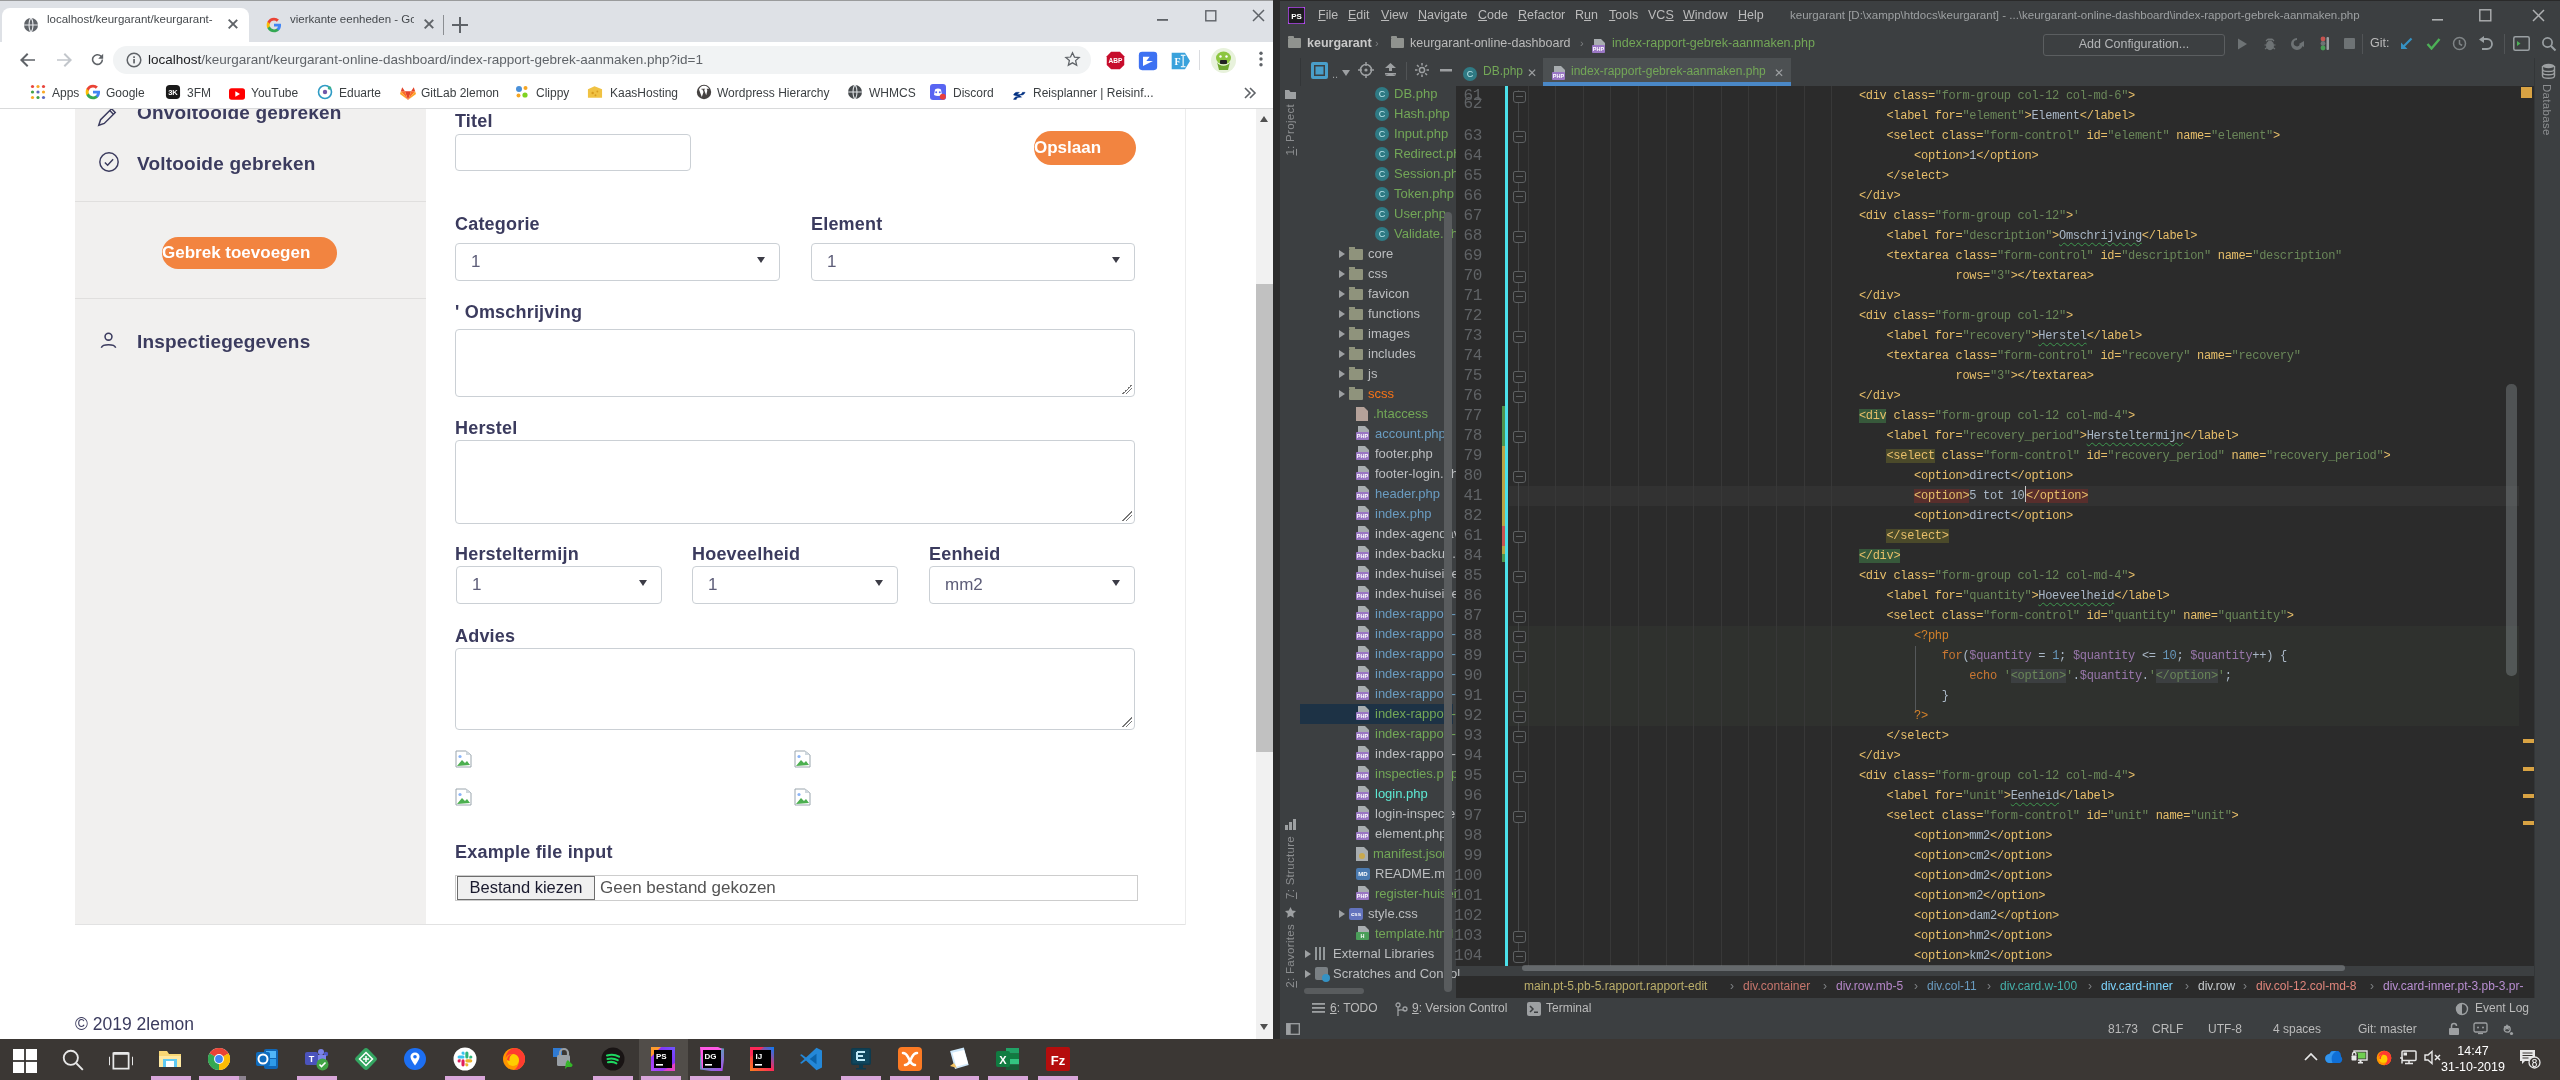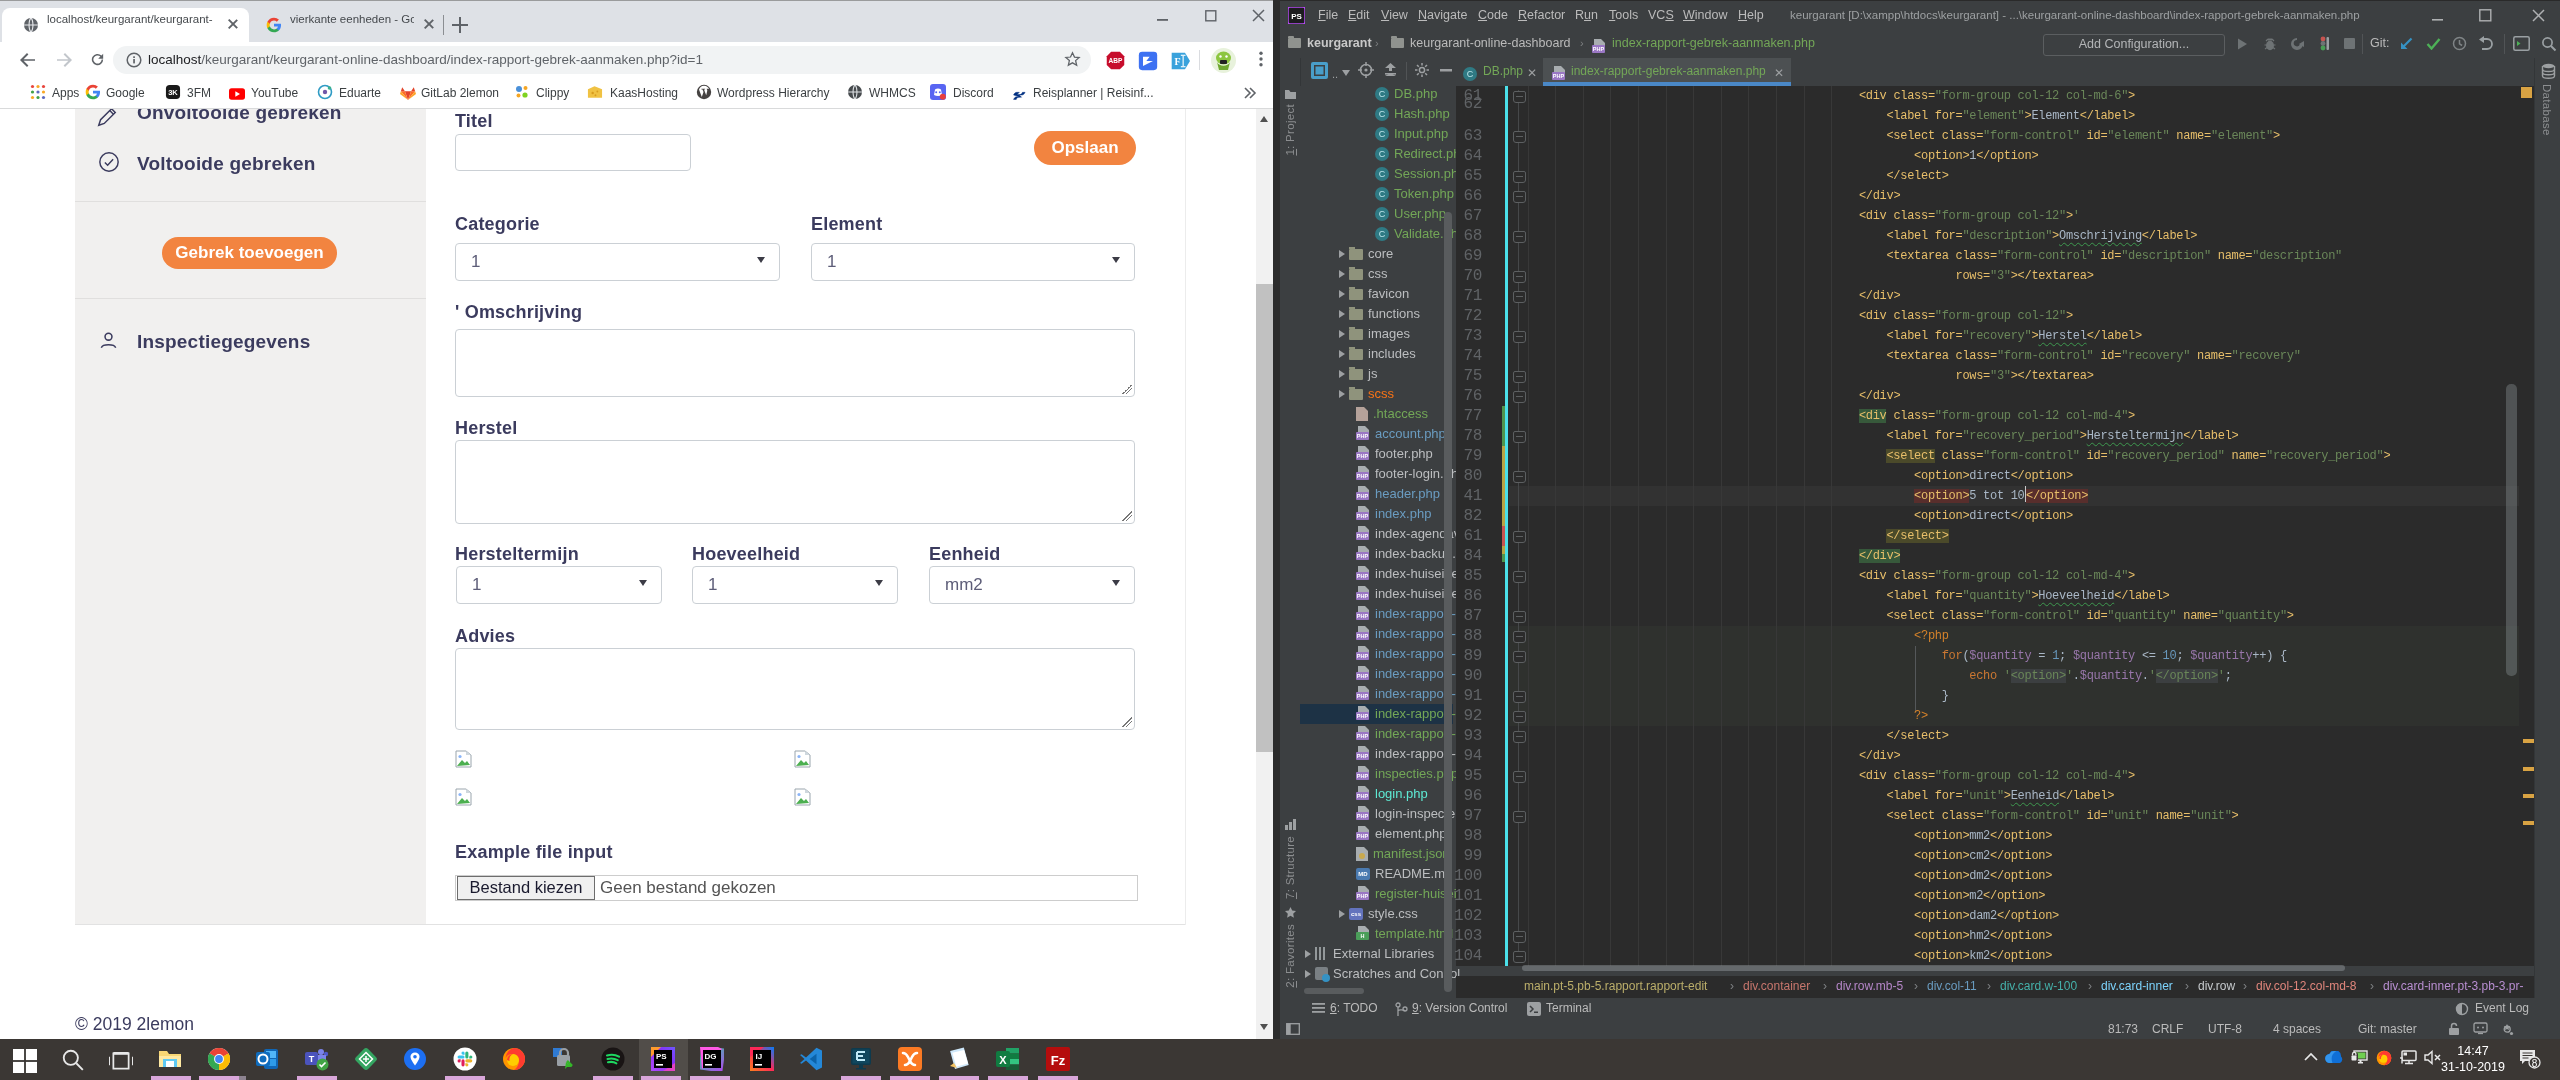--- a/index.html
+++ b/index.html
@@ -24,21 +24,21 @@
 #bookbar{position:absolute;left:0;top:78px;width:1274px;height:30px;background:#fff;border-bottom:1px solid #d9dadb}
 .bk{position:absolute;top:86px;font-size:12px;color:#3c4043;white-space:nowrap}
 .bkic{position:absolute;top:84px;width:16px;height:16px}
 
 #pagewrap{position:absolute;left:0;top:109px;width:1256px;height:930px;background:#fff;overflow:hidden}
 #sidebar{position:absolute;left:75px;top:0;width:351px;height:816px;background:#f1f0ef}
 #cardmain{position:absolute;left:426px;top:0;width:759px;height:816px;background:#fff;border-right:1px solid #ececec}
 #cardbot{position:absolute;left:75px;top:815px;width:1110px;height:1px;background:#e2e2e2}
 .sbitem{position:absolute;font-size:19px;font-weight:700;color:#3b3b5e;letter-spacing:.2px}
 .sbdiv{position:absolute;left:75px;width:351px;height:1px;background:#e0dfde}
-.obtn{position:absolute;background:#f28440;color:#fff;text-align:center;font-weight:700}
+.obtn{position:absolute;background:#f28440;color:#fff;text-align:left;font-weight:700}
 .flabel{position:absolute;font-size:18px;font-weight:700;color:#3b3b5e;letter-spacing:.2px}
 .finput{position:absolute;border:1px solid #cbd0d5;border-radius:4px;background:#fff}
 .fsel{position:absolute;border:1px solid #cbd0d5;border-radius:4px;background:#fff}
 .fsel .v{position:absolute;left:15px;top:8px;font-size:17px;color:#5d5d78}
 .fsel .c{position:absolute;right:14px;top:13px;width:0;height:0;border-left:4.5px solid transparent;border-right:4.5px solid transparent;border-top:6px solid #3c3c46}
 .tarea{position:absolute;border:1px solid #cbd0d5;border-radius:4px;background:#fff}
 .rsz{position:absolute;right:2px;bottom:2px;width:10px;height:10px;background:
  linear-gradient(135deg,transparent 0 50%,#777 50% 56%,transparent 56% 68%,#777 68% 74%,transparent 74%)}
 .bimg{position:absolute;width:17px;height:18px}
 

